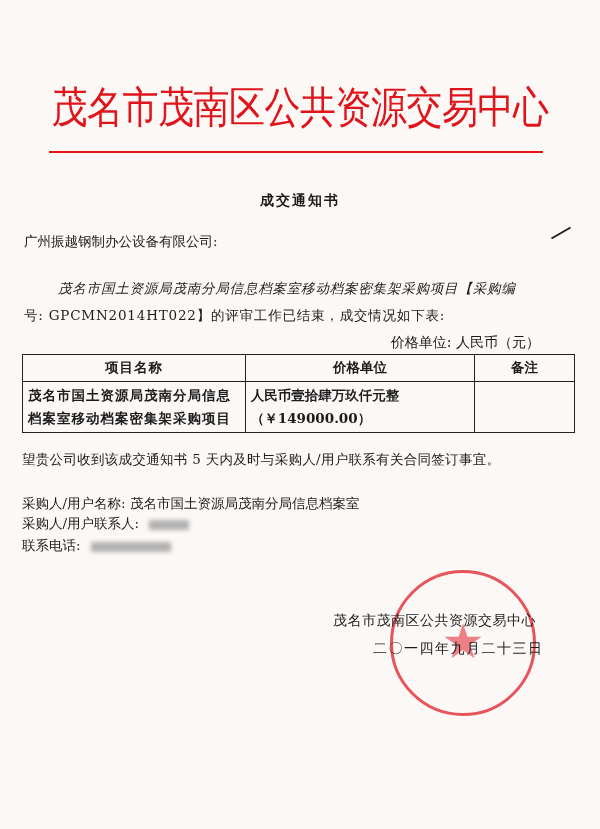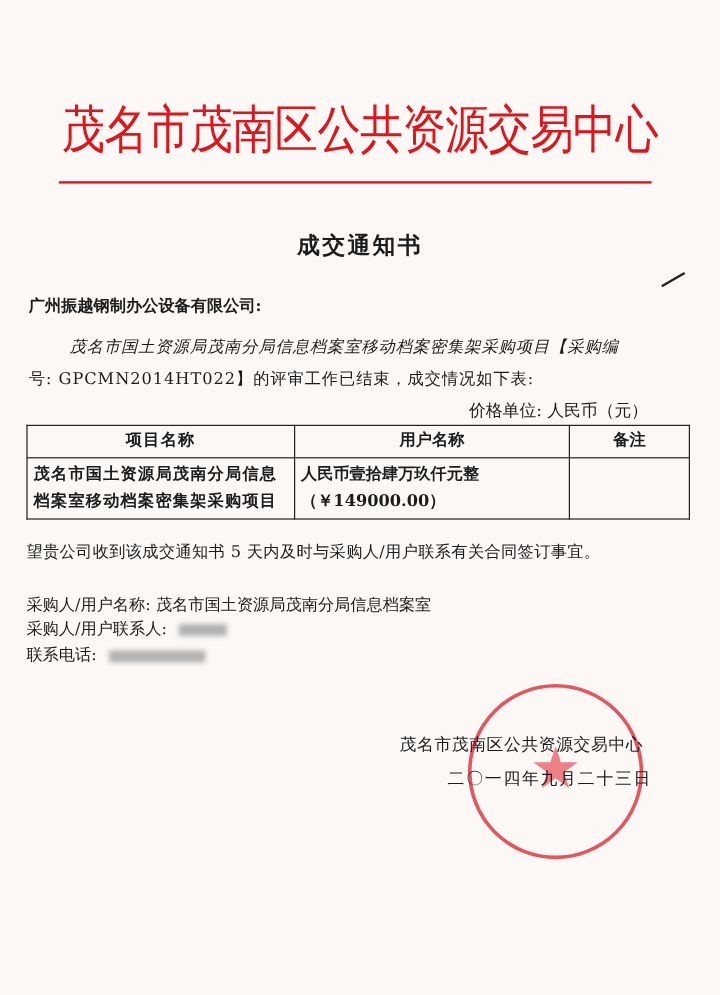--- a/index.html
+++ b/index.html
@@ -12,25 +12,25 @@
   .header-title {
     position: absolute; top: 84px; left: 0; width: 600px; text-align: center;
     color: #e0141b; font-size: 36px; letter-spacing: -0.5px;
     font-family: "DejaVu Serif", serif; transform: scaleY(1.2);
   }
   .red-rule {
     position: absolute; top: 151px; left: 49px; width: 494px; height: 2px; background: #e0141b;
   }
   .doc-title {
     position: absolute; top: 192px; left: 0; width: 600px; text-align: center;
-    font-size: 19px; font-weight: bold; letter-spacing: 2px;
+    font-size: 14px; font-weight: bold; letter-spacing: 2px;
     font-family: "DejaVu Sans", sans-serif;
   }
   .txt { position: absolute; font-size: 13.5px; white-space: nowrap; }
-  .addressee { top: 246px; left: 24px; font-weight: bold; }
+  .addressee { top: 233px; left: 24px; }
   .para1 { top: 280px; left: 58px; letter-spacing: 0.8px; font-style: italic; }
   .para2 { top: 307px; left: 24px; letter-spacing: 0.8px; }
   .unit { top: 334px; right: 60px; font-size: 14px; margin-left: 36px; }
   table.result {
     position: absolute; top: 354px; left: 22px; width: 553px;
     border-collapse: collapse; font-size: 13.5px;
   }
   table.result td, table.result th {
     border: 1.5px solid #222; padding: 2px 5px; font-weight: bold; vertical-align: top;
     line-height: 23px;
@@ -73,21 +73,21 @@
 
 <div class="txt addressee">广州振越钢制办公设备有限公司:</div>
 <div class="txt para1">茂名市国土资源局茂南分局信息档案室移动档案密集架采购项目【采购编</div>
 <div class="txt para2">号: GPCMN2014HT022】的评审工作已结束，成交情况如下表:</div>
 <div class="txt unit">价格单位: 人民币（元）</div>
 
 <table class="result">
   <tbody>
       <tr>
     <th class="c1">项目名称</th>
-    <th class="c2">用户名称</th>
+    <th class="c2">价格单位</th>
     <th class="c3">备注</th>
   </tr>
   <tr>
     <td class="c1">茂名市国土资源局茂南分局信息档案室移动档案密集架采购项目</td>
     <td class="c2">
       <div>人民币壹拾肆万玖仟元整</div>
       <div>（￥149000.00）</div>
     </td>
     <td class="c3"></td>
   </tr>

